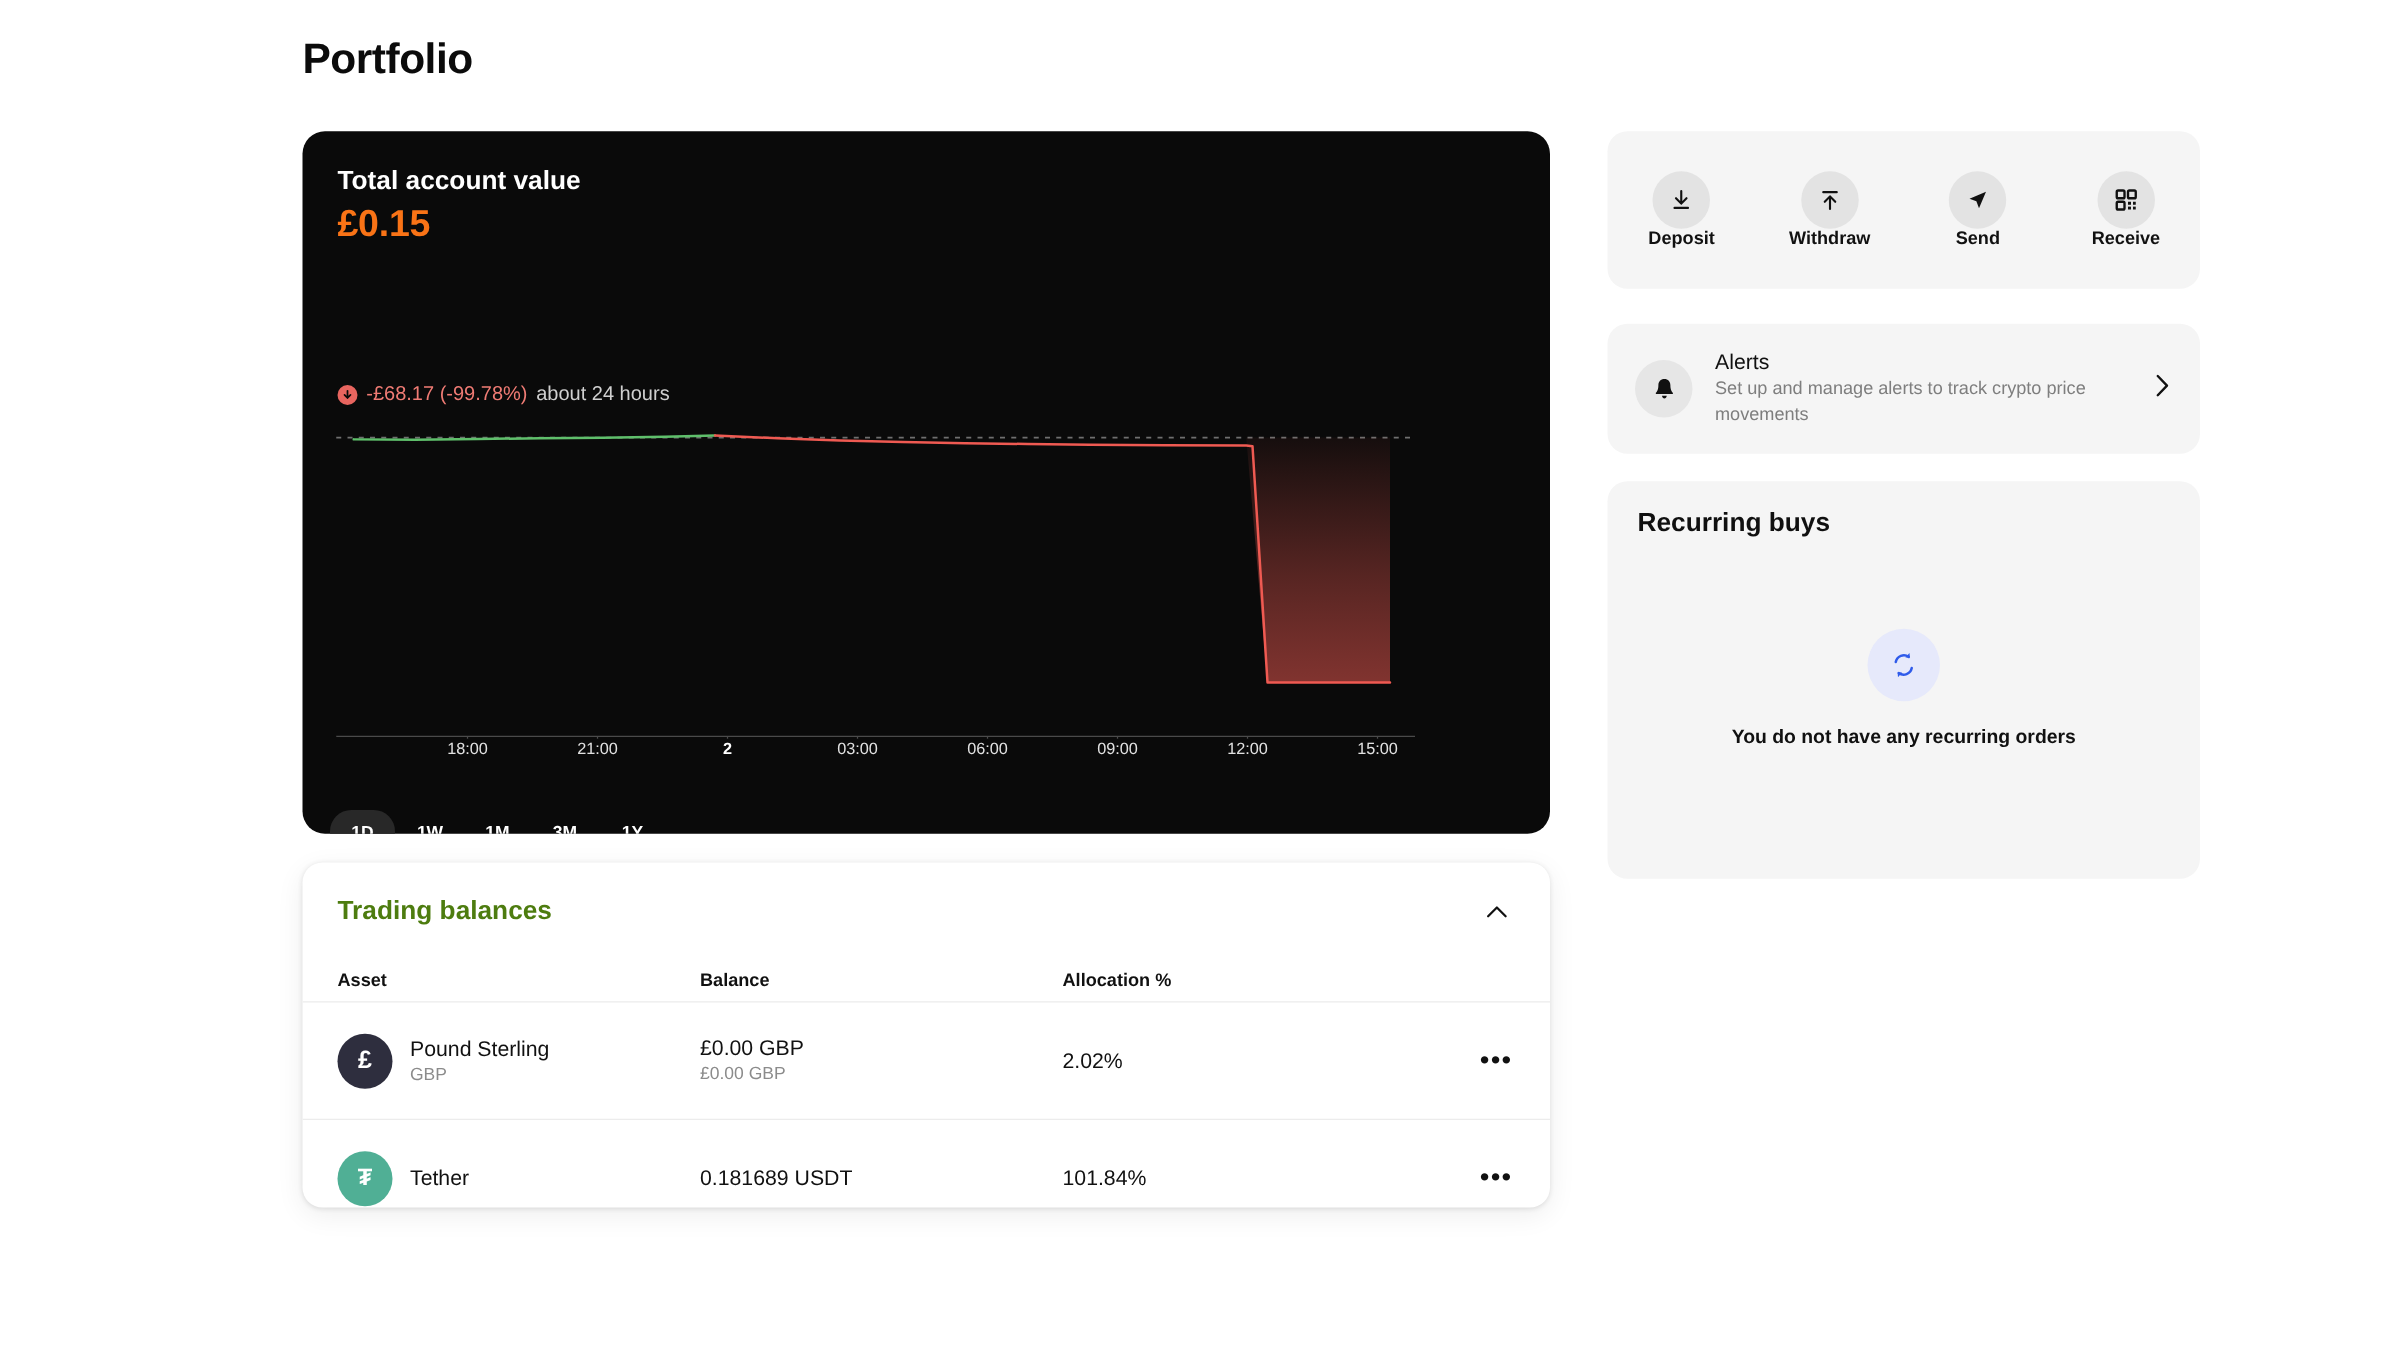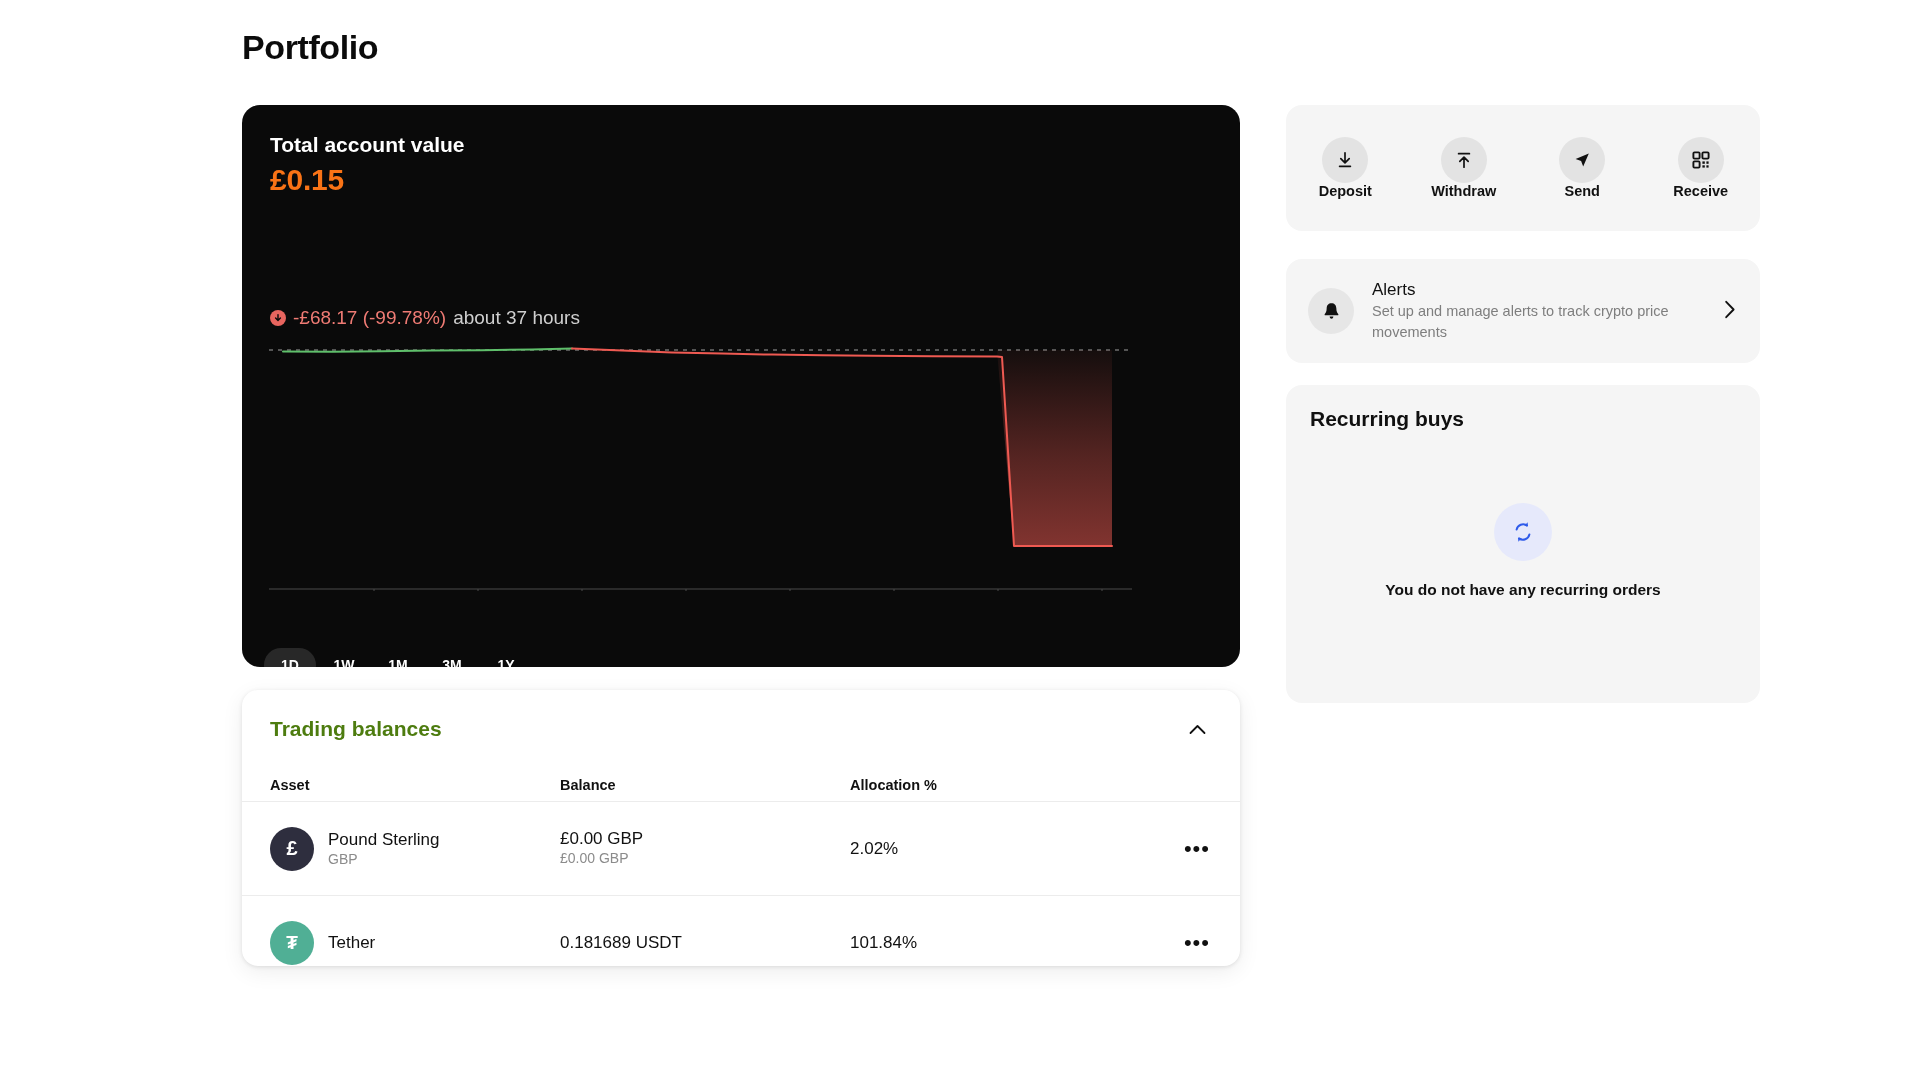--- a/index.html
+++ b/index.html
@@ -32,21 +32,21 @@
     position: absolute; left: 28px; top: 28px;
     font-size: 21px; font-weight: 700; color: #ffffff;
   }
   .card-value {
     position: absolute; left: 28px; top: 58px;
     font-size: 30px; font-weight: 700; color: #f97316; letter-spacing: -0.2px;
   }
   .card-change {
     position: absolute; left: 28px; top: 202px;
     display: flex; align-items: center; gap: 7px;
-    font-size: 19px;
+    font-size: 16px;
   }
   .change-icon {
     width: 16px; height: 16px; border-radius: 50%;
     background: #e8655f; display: inline-flex;
     align-items: center; justify-content: center; flex: 0 0 auto;
   }
   .change-icon svg { display: block; }
   .change-amt { color: #ef7b74; }
   .change-period { color: #cfcfcf; }
 
@@ -177,21 +177,21 @@
       <div class="card-label">Total account value</div>
       <div class="card-value">£0.15</div>
 
       <div class="card-change">
         <span class="change-icon">
           <svg width="10" height="10" viewBox="0 0 10 10">
             <path d="M5 1.6 V7 M2.6 4.9 L5 7.4 L7.4 4.9" stroke="#0a0a0a" stroke-width="1.4" fill="none" stroke-linecap="round" stroke-linejoin="round"></path>
           </svg>
         </span>
         <span class="change-amt">-£68.17 (-99.78%)</span>
-        <span class="change-period">about 37 hours</span>
+        <span class="change-period">about 24 hours</span>
       </div>
 
       <div class="chart-wrap">
         <svg class="chart-svg" width="998" height="250" viewBox="0 0 998 250">
           <defs>
             <linearGradient id="dropfill" x1="0" y1="0" x2="0" y2="1">
               <stop offset="0%" stop-color="#ef5a52" stop-opacity="0.05"></stop>
               <stop offset="55%" stop-color="#ef5a52" stop-opacity="0.33"></stop>
               <stop offset="100%" stop-color="#ef5a52" stop-opacity="0.52"></stop>
             </linearGradient>
@@ -222,20 +222,30 @@
         <div class="y-labels">
           
           
           
           
           
           
         </div>
       </div>
 
+      <div class="x-labels">
+        <div class="x-label" style="left:132px">18:00</div>
+        <div class="x-label" style="left:236px">21:00</div>
+        <div class="x-label bold" style="left:340px">2</div>
+        <div class="x-label" style="left:444px">03:00</div>
+        <div class="x-label" style="left:548px">06:00</div>
+        <div class="x-label" style="left:652px">09:00</div>
+        <div class="x-label" style="left:756px">12:00</div>
+        <div class="x-label" style="left:860px">15:00</div>
+      </div>
 
       <div class="range-row">
         <button class="range-btn active">1D</button>
         <button class="range-btn">1W</button>
         <button class="range-btn">1M</button>
         <button class="range-btn">3M</button>
         <button class="range-btn">1Y</button>
       </div>
     </div>
 

